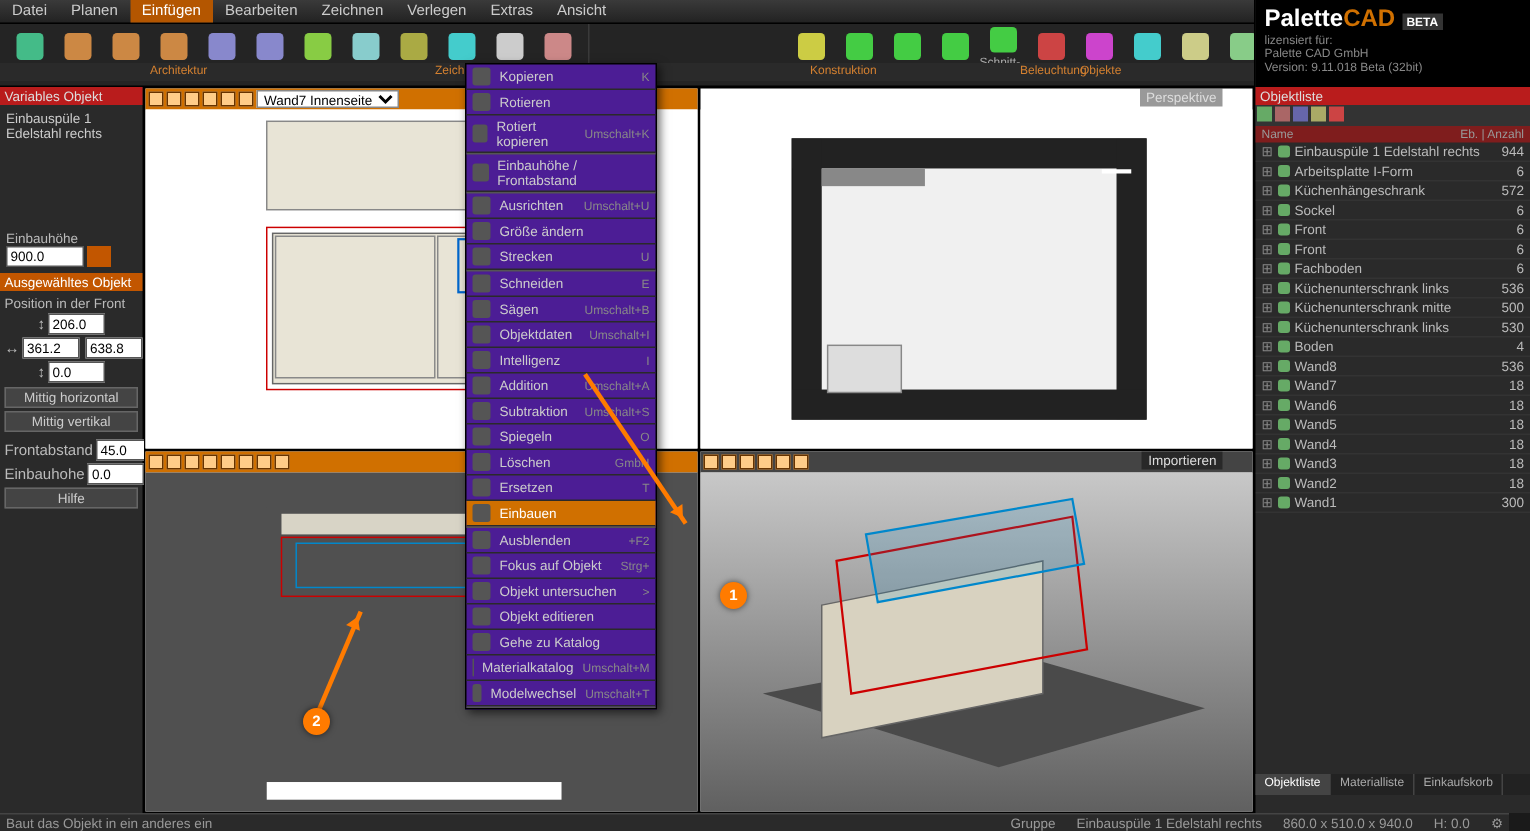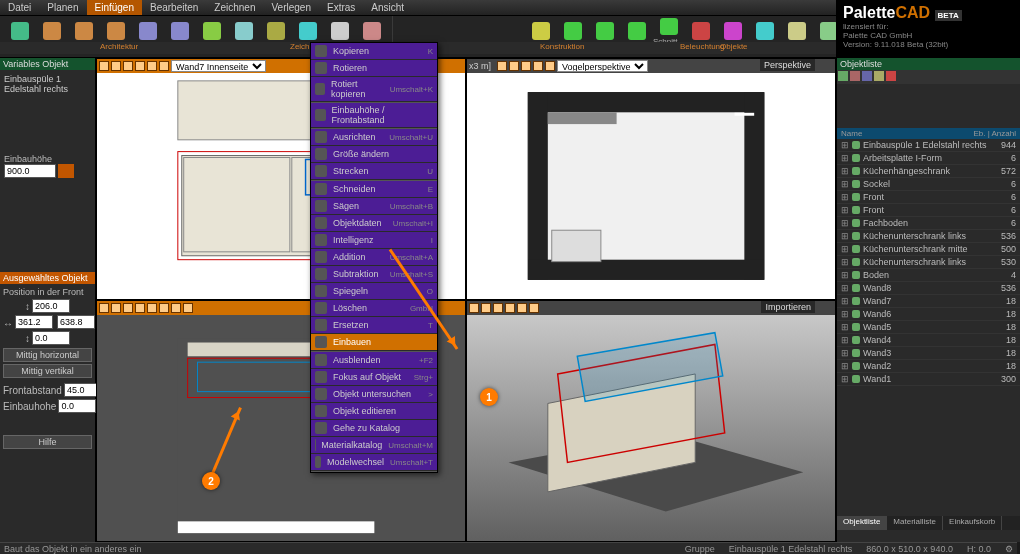--- a/index.html
+++ b/index.html
@@ -8,21 +8,21 @@
   .menubar .item { padding: 2px 8px; color: #ccc; cursor: pointer; }
   .menubar .item.active { background: #b45600; color: #fff; }
   .toolbar { height: 42px; background: #242424; display: flex; border-bottom: 1px solid #000; position: relative; }
   .tb-group { display: flex; padding: 2px 4px; border-right: 1px solid #3a3a3a; }
   .tb-btn { width: 32px; display: flex; flex-direction: column; align-items: center; justify-content: center; gap: 2px; cursor: pointer; }
   .tb-btn .ico { width: 18px; height: 18px; border-radius: 3px; }
   .tb-btn .lbl { font-size: 8px; color: #aaa; }
   .sections { position: absolute; top: 42px; left: 0; width: 100%; height: 12px; background: #2a2a2a; }
   .sections span { position: absolute; font-size: 8px; color: #d48030; }
   .left-panel { position: absolute; left: 0; top: 58px; width: 96px; height: 484px; background: #2a2a2a; border-right: 1px solid #000; }
-  .panel-title { background: #14532d; color: #ddd; padding: 1px 3px; font-size: 9px; height: 12px; }
+  .panel-title { background: #b91c1c; color: #ddd; padding: 1px 3px; font-size: 9px; height: 12px; }
   .panel-title.orange { background: #c25600; color: #fff; }
   .panel-body { padding: 4px; }
   .inp { width: 52px; height: 14px; background: #fff; border: 1px solid #555; font-size: 9px; padding: 0 2px; }
   .inp-sm { width: 38px; }
   .viewports { position: absolute; left: 96px; top: 58px; width: 740px; height: 484px; display: grid; grid-template-columns: 1fr 1fr; grid-template-rows: 1fr 1fr; }
   .vp { border: 1px solid #000; background: #fff; position: relative; }
   .vp-bar { height: 14px; background: #d07000; display: flex; align-items: center; padding: 0 2px; gap: 2px; }
   .vp-bar.dark { background: #444; }
   .vp-bar .mini { width: 10px; height: 10px; background: #ffcc88; border: 1px solid #663300; }
   .vp-bar select { font-size: 9px; height: 12px; background: #fff; border: 1px solid #888; }
@@ -30,37 +30,37 @@
   .vp-content { position: absolute; top: 14px; left: 0; right: 0; bottom: 0; background: #fff; }
   .right-panel { position: absolute; right: 0; top: 0; width: 184px; height: 542px; background: #2a2a2a; border-left: 1px solid #000; }
   .brand { height: 58px; background: #000; color: #fff; padding: 4px 6px; }
   .brand-title { font-size: 16px; font-weight: bold; }
   .brand-title .c { color: #d07000; }
   .tree { font-size: 9px; overflow: auto; height: 420px; }
   .tree-row { display: flex; justify-content: space-between; padding: 1px 4px; border-bottom: 1px solid #333; }
   .tree-row .name { display: flex; gap: 3px; align-items: center; }
   .tree-row .plus { width: 8px; color: #888; }
   .tree-row .ico { width: 8px; height: 8px; background: #6a6; border-radius: 2px; }
-  .statusbar { position: absolute; bottom: 0; left: 0; right: 3px; height: 12px; background: #2a2a2a; border-top: 1px solid #444; display: flex; align-items: center; justify-content: space-between; padding: 0 4px; font-size: 9px; color: #999; }
+  .statusbar { position: absolute; bottom: 0; left: 0; right: 14px; height: 12px; background: #2a2a2a; border-top: 1px solid #444; display: flex; align-items: center; justify-content: space-between; padding: 0 4px; font-size: 9px; color: #999; }
   .ctx-menu { position: absolute; top: 10px; left: 310px; width: 128px; background: #4c1d95; border: 1px solid #000; z-index: 100; box-shadow: 2px 2px 6px rgba(0,0,0,.6); margin-top: 32px; }
   .ctx-item { display: flex; align-items: center; padding: 2px 4px; gap: 6px; color: #ccc; font-size: 9px; border-bottom: 1px solid #2a2a2a; }
   .ctx-item .ci-ico { width: 12px; height: 12px; background: #555; border-radius: 2px; }
   .ctx-item .shortcut { margin-left: auto; color: #888; font-size: 8px; }
   .ctx-item.hl { background: #d07000; color: #fff; }
   .ctx-sep { height: 1px; background: #555; }
   .callout { position: absolute; width: 18px; height: 18px; border-radius: 50%; background: #ff7b00; color: #fff; display: flex; align-items: center; justify-content: center; font-size: 10px; font-weight: bold; z-index: 200; box-shadow: 0 0 4px rgba(0,0,0,.6); }
   .arrow { position: absolute; z-index: 150; height: 3px; background: #ff7b00; transform-origin: left center; }
   .arrow::after { content: ''; position: absolute; right: -1px; top: -4px; border: 5px solid transparent; border-left: 8px solid #ff7b00; }
   .btn-small { font-size: 9px; background: #444; border: 1px solid #666; color: #ccc; padding: 1px 4px; margin: 1px 0; }
   .suche { position: absolute; bottom: 32px; left: 4px; right: 4px; }
   .suche input { width: 100%; height: 14px; background: #1a1a1a; border: 1px solid #444; color: #ccc; font-size: 9px; padding: 0 3px; }
   .tabs-bottom { position: absolute; bottom: 12px; left: 0; right: 0; height: 14px; background: #222; display: flex; }
   .tabs-bottom .tab { padding: 1px 6px; font-size: 8px; color: #aaa; border-right: 1px solid #444; }
   .tabs-bottom .tab.active { background: #444; color: #fff; }
-  .obj-hdr { display: flex; background: #0c4a6e; font-size: 8px; color: #999; padding: 1px 4px; justify-content: space-between; margin-top: 44px; }
+  .obj-hdr { display: flex; background: #7f1d1d; font-size: 8px; color: #999; padding: 1px 4px; justify-content: space-between; }
   .mid-ctrls { padding: 3px; }
   .mid-ctrls .row { display: flex; gap: 2px; margin: 2px 0; align-items: center; }
 </style>
 </head>
 <body>
 
 <div class="menubar" id="menubar">
     <div class="item">Datei</div>
     <div class="item">Planen</div>
     <div class="item active">Einfügen</div>
@@ -177,21 +177,21 @@
 <div class="left-panel">
   <div class="panel-title">Variables Objekt</div>
   <div class="panel-body">
     <div style="font-size:9px;color:#ccc;margin-bottom:60px">Einbauspüle 1 Edelstahl rechts</div>
     <div style="font-size:9px">Einbauhöhe</div>
     <div style="display:flex;gap:2px;align-items:center">
       <input class="inp" value="900.0" style="">
       <div style="width:16px;height:14px;background:#c25600"></div>
     </div>
   </div>
-  <div class="panel-title orange" style="margin-top:90px">Ausgewähltes Objekt</div>
+  <div class="panel-title orange" style="">Ausgewähltes Objekt</div>
   <div class="mid-ctrls">
     <div style="font-size:9px">Position in der Front</div>
     <div class="row" style="justify-content:center">
         <span>↕</span>
         <input class="inp inp-sm" value="206.0" style="">
       </div>
     <div class="row">
         <span>↔</span>
         <input class="inp inp-sm" value="361.2" style="">
         <span style="width:8px;height:8px;background:#c25600"></span>
@@ -205,21 +205,21 @@
     <button class="btn-small" style="width:100%">Mittig horizontal</button>
     <button class="btn-small" style="width:100%">Mittig vertikal</button>
     <div class="row" style="margin-top:4px">
         <span style="flex:1">Frontabstand</span>
         <input class="inp inp-sm" value="45.0" style="">
       </div>
     <div class="row">
         <span style="flex:1">Einbauhohe</span>
         <input class="inp inp-sm" value="0.0" style="">
       </div>
-    <button class="btn-small" style="width:100%;margin-top:20px">Hilfe</button>
+    <button class="btn-small" style="width:100%;margin-top:0">Hilfe</button>
   </div>
 </div>
 
 <div class="viewports">
   <div class="vp">
     <div class="vp-bar">
       <div class="mini"></div>
         <div class="mini"></div>
         <div class="mini"></div>
         <div class="mini"></div>
@@ -233,29 +233,20 @@
         <rect x="80" y="80" width="230" height="110" fill="none" stroke="#c00"></rect>
         <rect x="84" y="84" width="222" height="102" fill="#e8e4d6" stroke="#666"></rect>
         <rect x="86" y="86" width="108" height="96" fill="#e8e4d6" stroke="#888"></rect>
         <rect x="196" y="86" width="108" height="96" fill="#e8e4d6" stroke="#888"></rect>
         <rect x="210" y="88" width="100" height="36" fill="none" stroke="#06c" stroke-width="1.5"></rect>
         <ellipse cx="265" cy="86" rx="6" ry="3" fill="none" stroke="#08c"></ellipse>
       </svg>
     </div>
   </div>
   <div class="vp">
-    <div class="vp-bar dark">
-      <span style="color:#ccc;font-size:9px;margin-right:4px">x3 m]</span>
-      <div class="mini"></div>
-        <div class="mini"></div>
-        <div class="mini"></div>
-        <div class="mini"></div>
-        <div class="mini"></div>
-      <select><option>Vogelperspektive</option></select>
-    </div>
     <div class="vp-title">Perspektive</div>
     <div class="vp-content">
       <svg width="100%" height="100%" viewBox="0 0 370 230">
         <rect x="60" y="20" width="240" height="190" fill="#f0f0f0" stroke="#000"></rect>
         <rect x="60" y="20" width="240" height="20" fill="#222"></rect>
         <rect x="60" y="20" width="20" height="190" fill="#222"></rect>
         <rect x="280" y="20" width="20" height="190" fill="#222"></rect>
         <rect x="60" y="190" width="240" height="20" fill="#222"></rect>
         <rect x="80" y="40" width="70" height="12" fill="#888"></rect>
         <rect x="84" y="160" width="50" height="32" fill="#ddd" stroke="#888"></rect>

